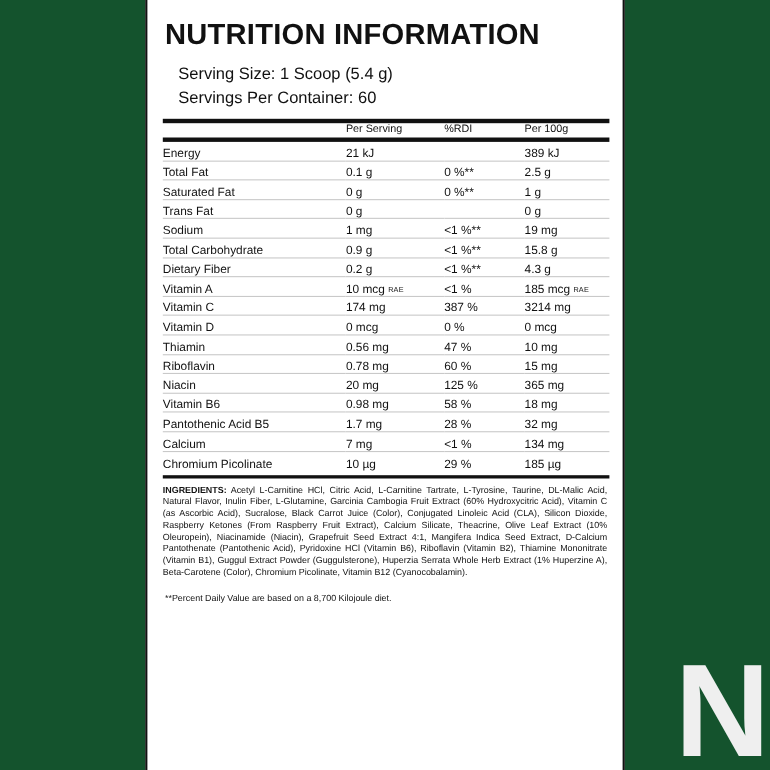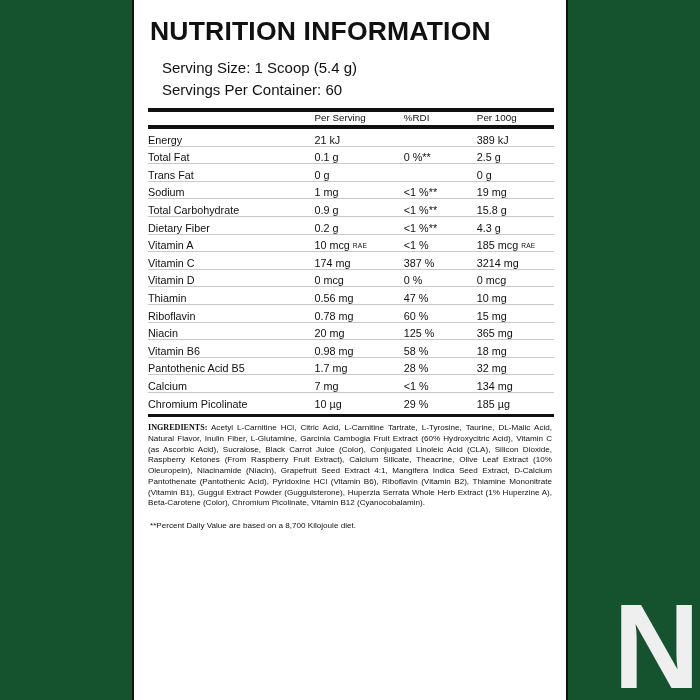--- a/index.html
+++ b/index.html
@@ -95,21 +95,21 @@
     letter-spacing: 0.2px;
   }
   .ingredients {
     font-size: 8.1px;
     line-height: 1.33;
     color: #111;
     text-align: justify;
     margin-top: 6px;
     padding-right: 2px;
   }
-  .ingredients b { font-weight: bold; font-family: Liberation Serif, serif; }
+  .ingredients b { font-weight: bold; }
   .footnote {
     font-size: 8.1px;
     color: #111;
     margin-top: 12px;
     padding-left: 2px;
   }
   .rule-mid {
     border-top: 3px solid #111;
     margin-top: 4px;
   }
@@ -153,20 +153,26 @@
           <td class="c3"></td>
           <td class="c4">389 kJ</td>
         </tr>
         <tr>
           <td class="c1">Total Fat</td>
           <td class="c2">0.1 g</td>
           <td class="c3">0 %**</td>
           <td class="c4">2.5 g</td>
         </tr>
         <tr>
+          <td class="c1 indent1">Saturated Fat</td>
+          <td class="c2">0 g</td>
+          <td class="c3">0 %**</td>
+          <td class="c4">1 g</td>
+        </tr>
+        <tr>
           <td class="c1 indent1">Trans Fat</td>
           <td class="c2">0 g</td>
           <td class="c3"></td>
           <td class="c4">0 g</td>
         </tr>
         <tr>
           <td class="c1">Sodium</td>
           <td class="c2">1 mg</td>
           <td class="c3">&lt;1 %**</td>
           <td class="c4">19 mg</td>

